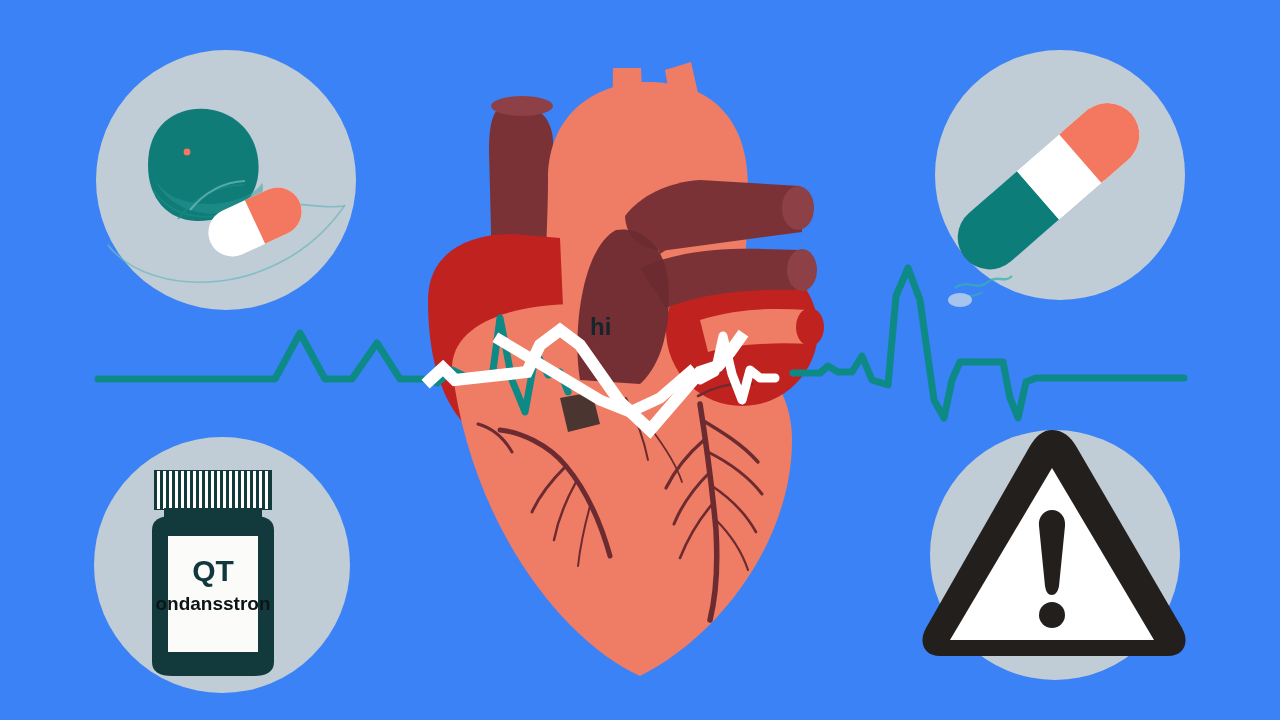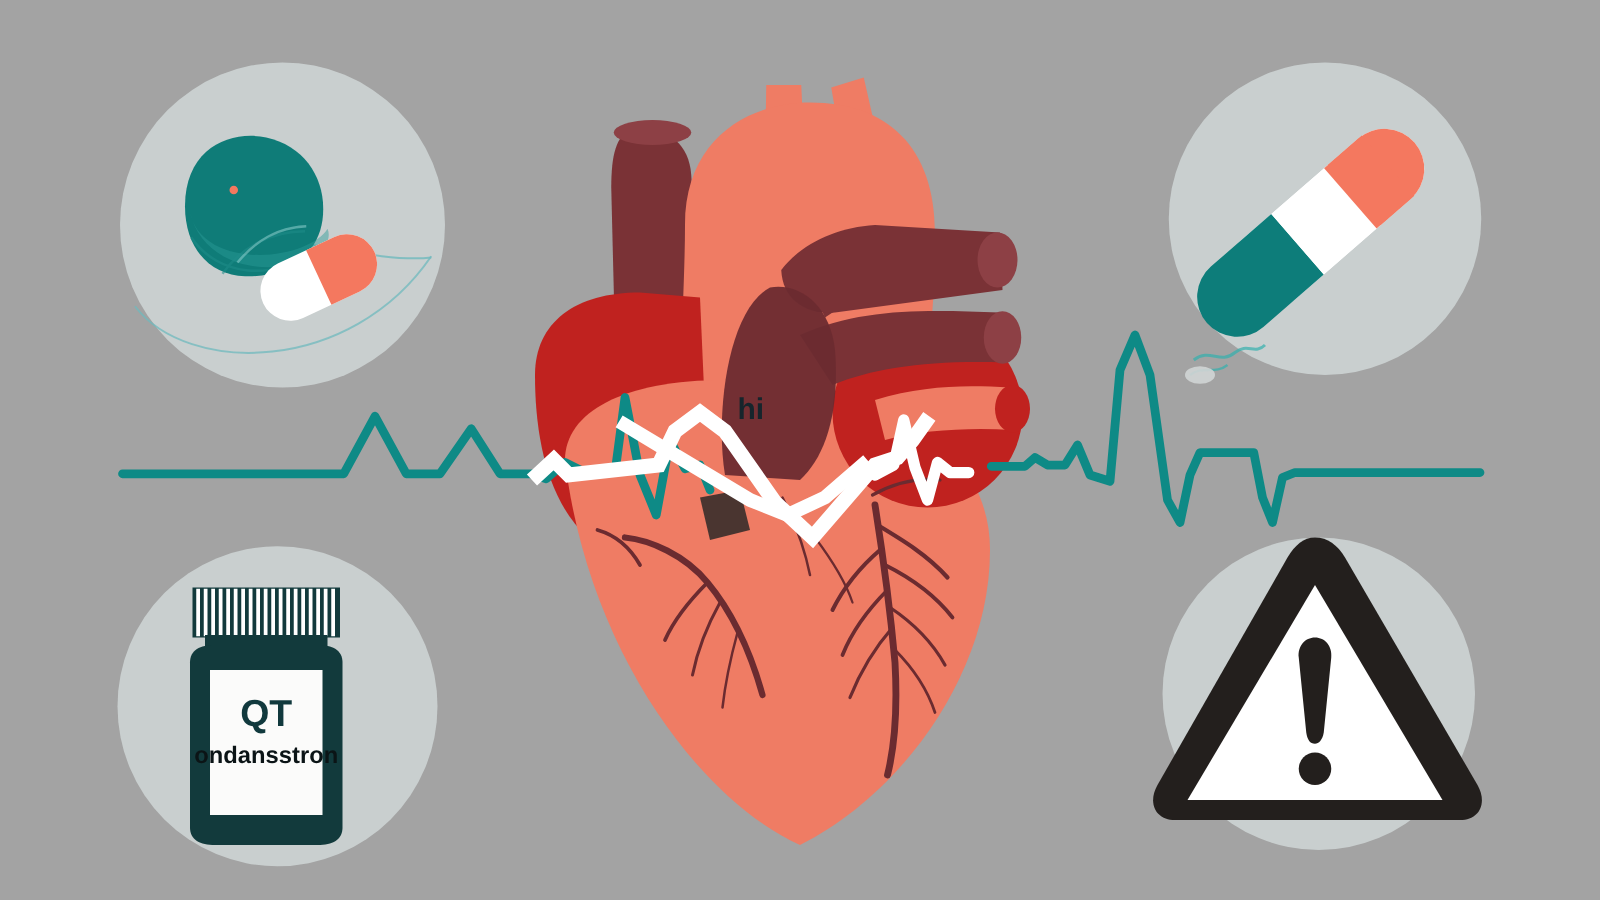--- a/index.html
+++ b/index.html
@@ -5,21 +5,21 @@
   html, body {
     margin: 0;
     padding: 0;
     background: #ffffff;
   }
   #stage {
     position: relative;
     width: 1280px;
     height: 720px;
     overflow: hidden;
-    background: #a3a3a3;
+    background: #3b82f6;
     font-family: "Liberation Sans", sans-serif;
   }
   #stage svg.layer {
     position: absolute;
     top: 0; left: 0;
     width: 1280px;
     height: 720px;
   }
   .bottle-label-text {
     font-family: "Liberation Sans", sans-serif;

